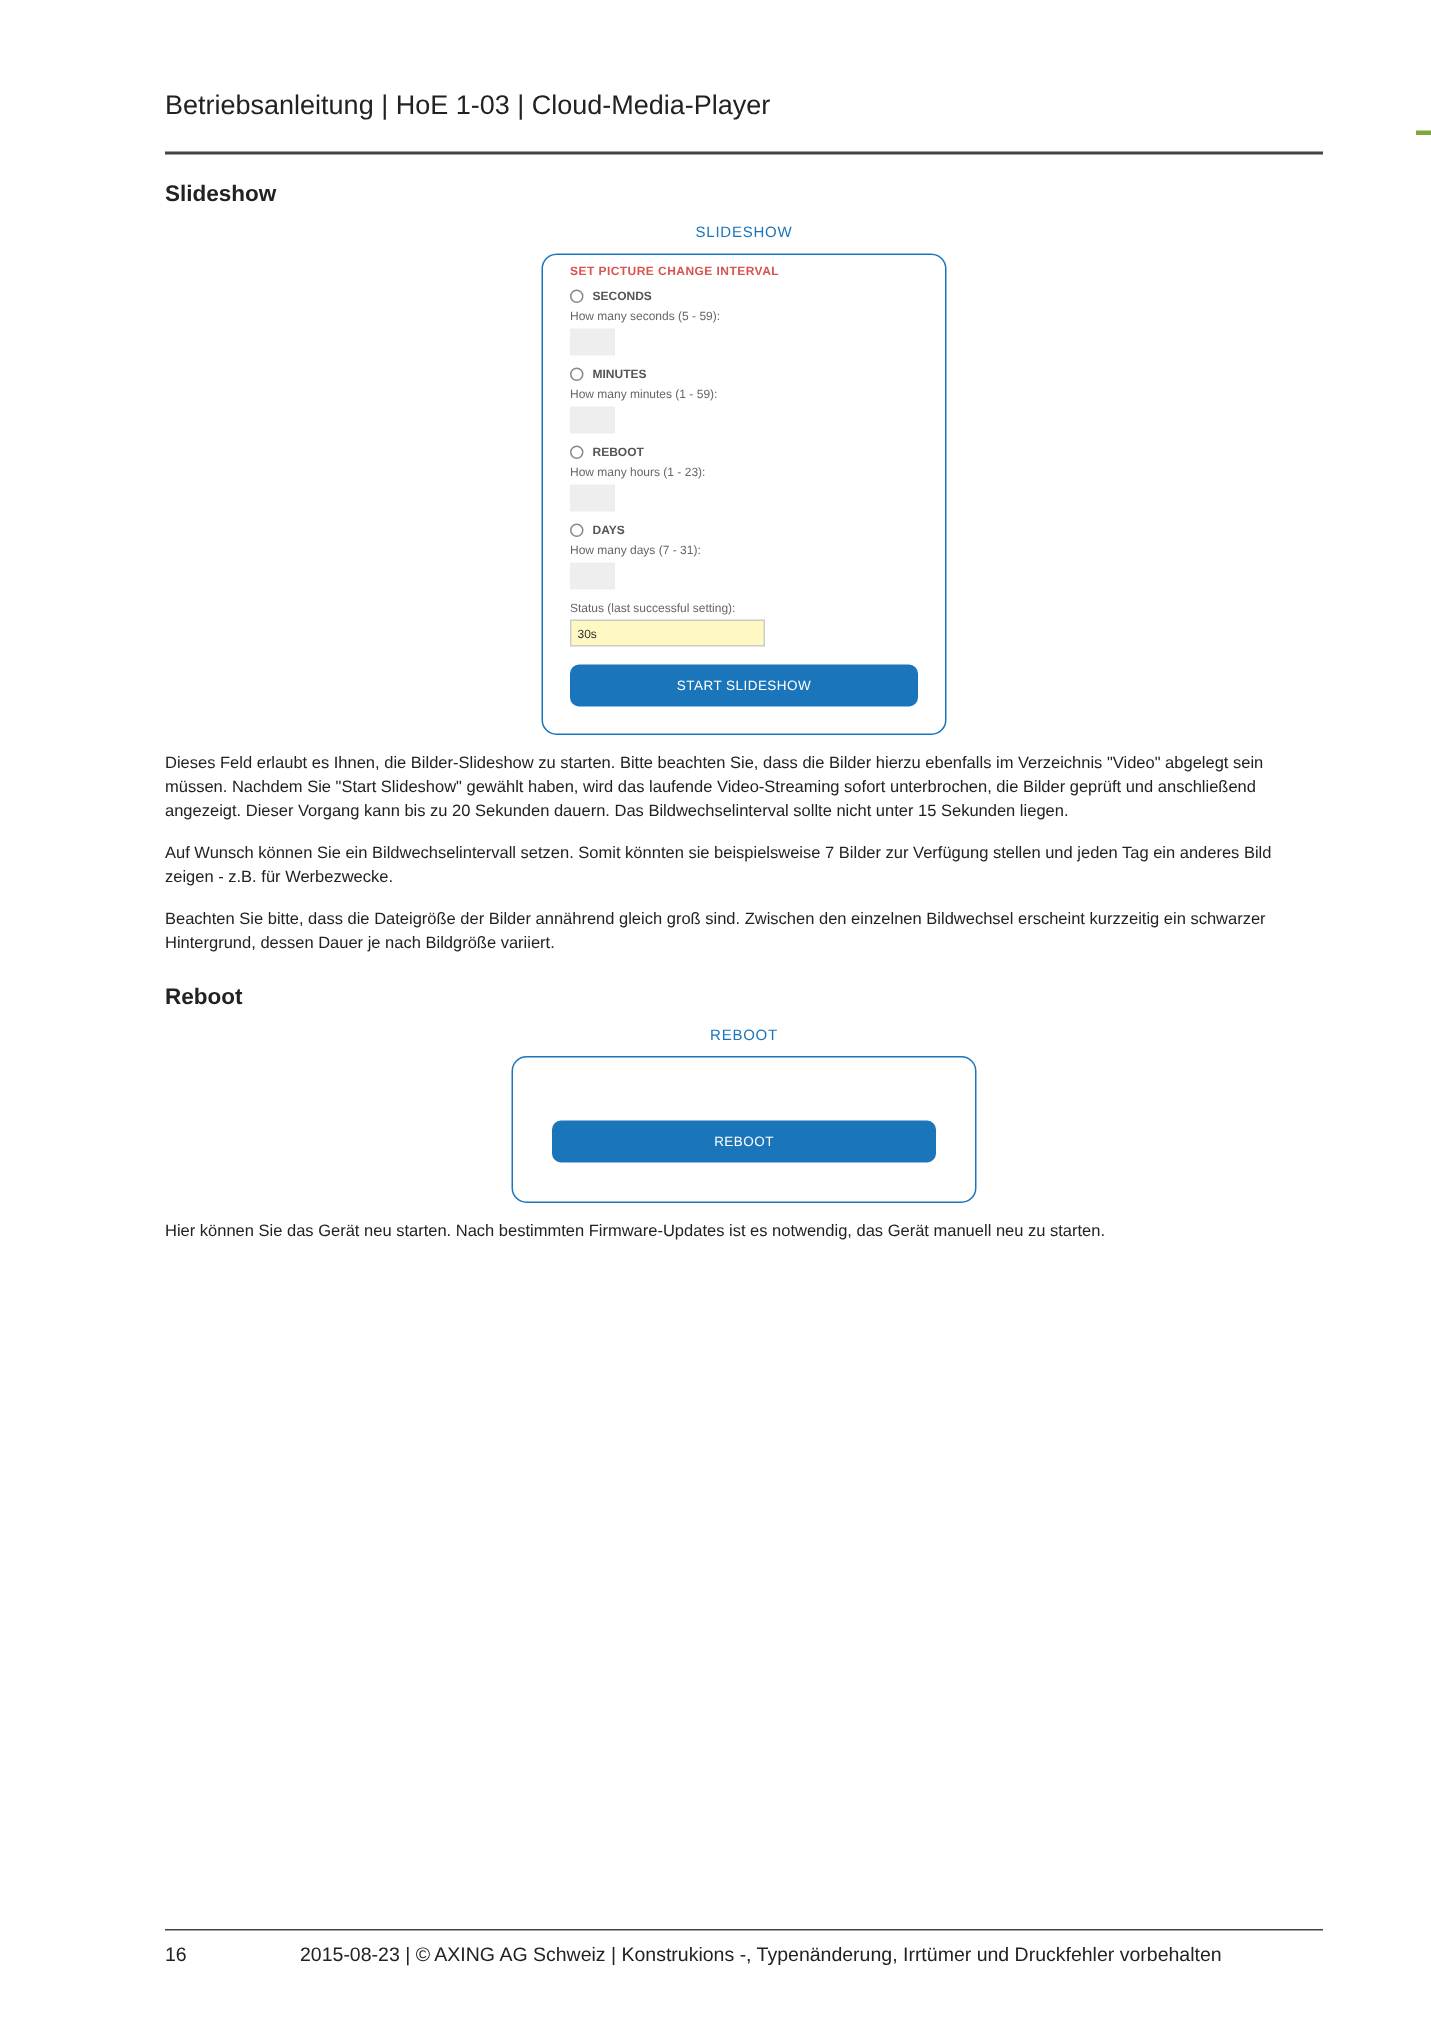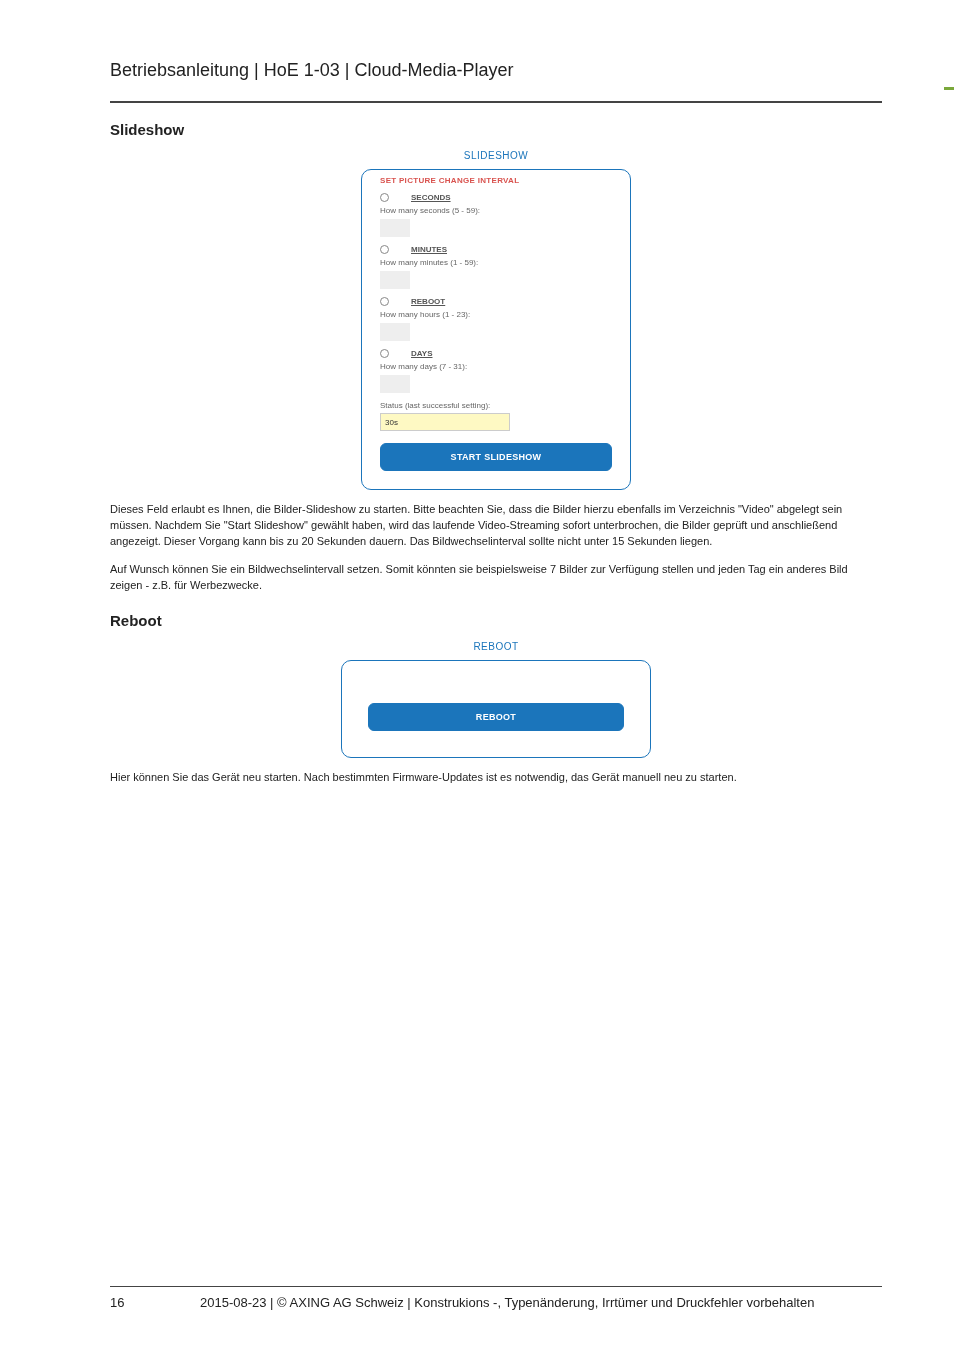--- a/index.html
+++ b/index.html
@@ -15,26 +15,26 @@
   .footer .txt { flex: 1; }
 
   
   .fig-wrap { display: flex; justify-content: center; margin: 8px 0 10px 0; }
   .card-col { text-align: center; }
   .card-title { color: #1b75bb; font-size: 10px; letter-spacing: 0.5px; margin-bottom: 8px; }
   .card { border: 1px solid #1b75bb; border-radius: 10px; background: #fff; padding: 6px 18px 18px 18px; text-align: left; }
   .card.slideshow { width: 270px; }
   .card.reboot { width: 310px; padding: 26px 26px; }
   .sec-label { color: #d9534f; font-size: 8px; font-weight: bold; letter-spacing: 0.3px; margin-bottom: 8px; }
-  .radio-row { display: flex; align-items: flex-start; gap: 22px; font-size: 8px; font-weight: bold; color: #555; margin-top: 4px; text-decoration: underline; }
+  .radio-row { display: flex; align-items: flex-start; gap: 6px; font-size: 8px; font-weight: bold; color: #555; margin-top: 4px; }
   .radio-circle { width: 9px; height: 9px; border: 1px solid #888; border-radius: 50%; display: inline-block; }
   .hint { font-size: 8px; color: #666; margin-top: 4px; }
   .small-input { width: 30px; height: 18px; background: #eee; border: none; margin-top: 4px; margin-bottom: 8px; }
   .status-input { width: 130px; height: 18px; border: 1px solid #ccc; background: #fef9c3; font-size: 8px; padding: 2px 4px; margin-top: 3px; color: #333; }
-  .btn { display: block; width: 100%; border: 1.5px solid #1b75bb; background: #1b75bb; color: #fff; font-size: 9px; font-weight: bold; letter-spacing: 0.3px; padding: 8px 0; border-radius: 6px; text-align: center; margin-top: 12px; }
+  .btn { display: block; width: 100%; border: 1.5px solid #1b75bb; background: #1b75bb; color: #fff; font-size: 9px; font-weight: normal; letter-spacing: 0.3px; padding: 8px 0; border-radius: 6px; text-align: center; margin-top: 12px; }
   .btn .inner { display: inline-block; }
   .block-gap { height: 4px; }
 </style>
 </head>
 <body>
 
 <div class="page">
   <div class="accent-bar"></div>
 
   <div class="header-line">
@@ -82,20 +82,21 @@
 
         <div class="btn">
           <span class="inner">START SLIDESHOW</span>
         </div>
       </div>
     </div>
   </div>
 
   <p class="body-p">Dieses Feld erlaubt es Ihnen, die Bilder-Slideshow zu starten. Bitte beachten Sie, dass die Bilder hierzu ebenfalls im Verzeichnis "Video" abgelegt sein müssen. Nachdem Sie "Start Slideshow" gewählt haben, wird das laufende Video-Streaming sofort unterbrochen, die Bilder geprüft und anschließend angezeigt. Dieser Vorgang kann bis zu 20 Sekunden dauern. Das Bildwechselinterval sollte nicht unter 15 Sekunden liegen.</p>
   <p class="body-p">Auf Wunsch können Sie ein Bildwechselintervall setzen. Somit könnten sie beispielsweise 7 Bilder zur Verfügung stellen und jeden Tag ein anderes Bild zeigen - z.B. für Werbezwecke.</p>
+  <p class="body-p">Beachten Sie bitte, dass die Dateigröße der Bilder annährend gleich groß sind. Zwischen den einzelnen Bildwechsel erscheint kurzzeitig ein schwarzer Hintergrund, dessen Dauer je nach Bildgröße variiert.</p>
 
   <div class="section-title" style="margin-top:18px;">Reboot</div>
 
   <div class="fig-wrap">
     <div class="card-col">
       <div class="card-title">REBOOT</div>
       <div class="card reboot">
         <div class="block-gap"></div>
         <div class="btn">
           <span class="inner">REBOOT</span>

